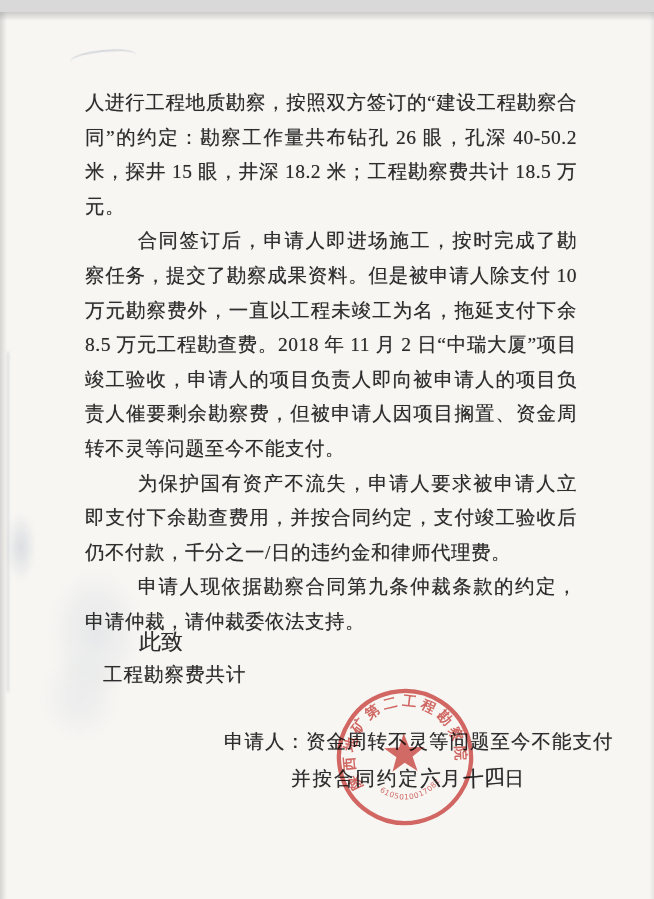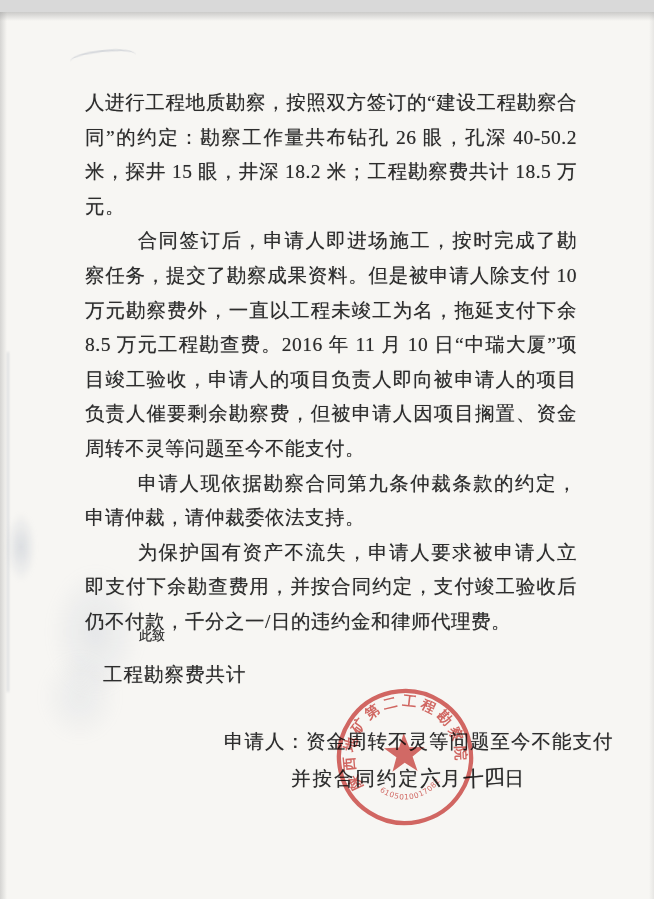--- a/index.html
+++ b/index.html
@@ -37,21 +37,21 @@
   .body-text {
     position:absolute; left:85px; top:74px; width:492px;
     font-size:19.5px; line-height:34.6px;
     text-align:justify;
     letter-spacing:.5px;
     text-shadow:0 0 .7px rgba(45,45,45,.6);
   }
   .body-text p { margin:0; }
   .body-text p.indent { text-indent:2.7em; }
 
-  .salute    { position:absolute; left:139px; top:615px; font-size:13px; text-shadow:0 0 .7px rgba(45,45,45,.6); }
+  .salute    { position:absolute; left:139px; top:615px; font-size:22px; text-shadow:0 0 .7px rgba(45,45,45,.6); }
   .recipient { position:absolute; left:103px; top:649px; font-size:19.5px; letter-spacing:1px; text-shadow:0 0 .7px rgba(45,45,45,.6); }
 
   .sig-line  { position:absolute; left:224px; top:716px; font-size:19.5px; letter-spacing:1px;
                text-shadow:0 0 .7px rgba(45,45,45,.6); }
   .date-line { position:absolute; left:291px; top:752px; font-size:19.5px; letter-spacing:2px;
                text-shadow:0 0 .7px rgba(45,45,45,.6); }
   .date-line .hand { display:inline-block; transform:rotate(-5deg) skewX(-4deg); font-size:21px;
                color:#262626; letter-spacing:0; }
 
   
@@ -75,23 +75,23 @@
   <div class="edge-bottom"></div>
   <div class="edge-right"></div>
   <div class="scan-line-left"></div>
   <div class="smudge-a"></div>
   <div class="smudge-b"></div>
   <div class="smudge-c"></div>
   <div class="mark-top"></div>
 
   <div class="body-text">
     <p>人进行工程地质勘察，按照双方签订的“建设工程勘察合同”的约定：勘察工作量共布钻孔 26 眼，孔深 40-50.2 米，探井 15 眼，井深 18.2 米；工程勘察费共计 18.5 万元。</p>
-    <p class="indent">合同签订后，申请人即进场施工，按时完成了勘察任务，提交了勘察成果资料。但是被申请人除支付 10 万元勘察费外，一直以工程未竣工为名，拖延支付下余 8.5 万元工程勘查费。2016 年 11 月 10 日“中瑞大厦”项目竣工验收，申请人的项目负责人即向被申请人的项目负责人催要剩余勘察费，但被申请人因项目搁置、资金周转不灵等问题至今不能支付。</p>
+    <p class="indent">合同签订后，申请人即进场施工，按时完成了勘察任务，提交了勘察成果资料。但是被申请人除支付 10 万元勘察费外，一直以工程未竣工为名，拖延支付下余 8.5 万元工程勘查费。2018 年 11 月 2 日“中瑞大厦”项目竣工验收，申请人的项目负责人即向被申请人的项目负责人催要剩余勘察费，但被申请人因项目搁置、资金周转不灵等问题至今不能支付。</p>
+    <p class="indent">为保护国有资产不流失，申请人要求被申请人立即支付下余勘查费用，并按合同约定，支付竣工验收后仍不付款，千分之一/日的违约金和律师代理费。</p>
     <p class="indent">申请人现依据勘察合同第九条仲裁条款的约定，申请仲裁，请仲裁委依法支持。</p>
-    <p class="indent">为保护国有资产不流失，申请人要求被申请人立即支付下余勘查费用，并按合同约定，支付竣工验收后仍不付款，千分之一/日的违约金和律师代理费。</p>
   </div>
 
   <div class="salute">此致</div>
   <div class="recipient">工程勘察费共计</div>
 
   <div class="sig-line">申请人：资金周转不灵等问题至今不能支付</div>
 
   <div class="date-line">
     <span>并按合同约定</span><span class="hand">六</span><span>月</span><span class="hand">十四</span><span>日</span>
   </div>

